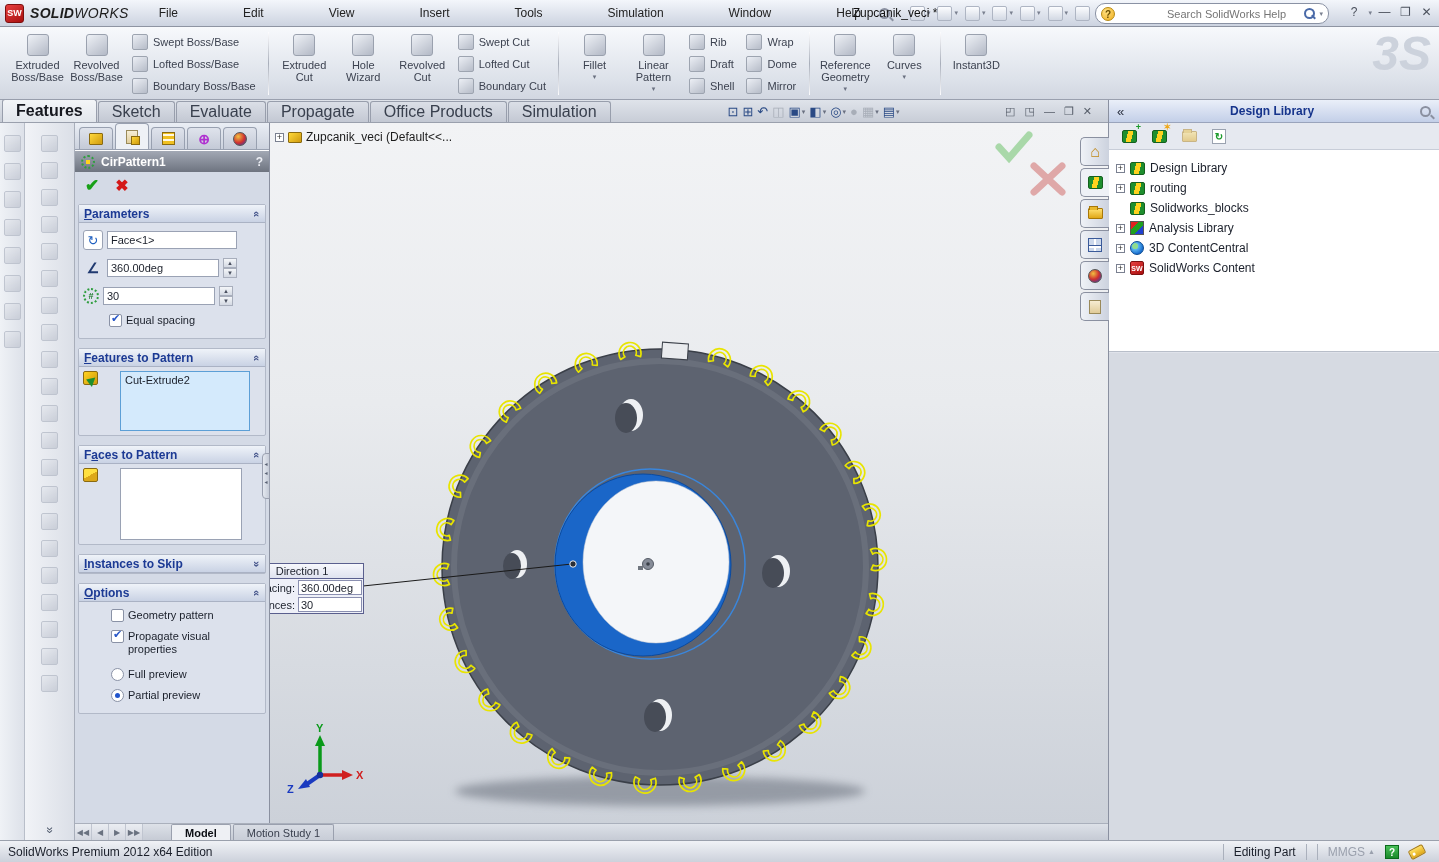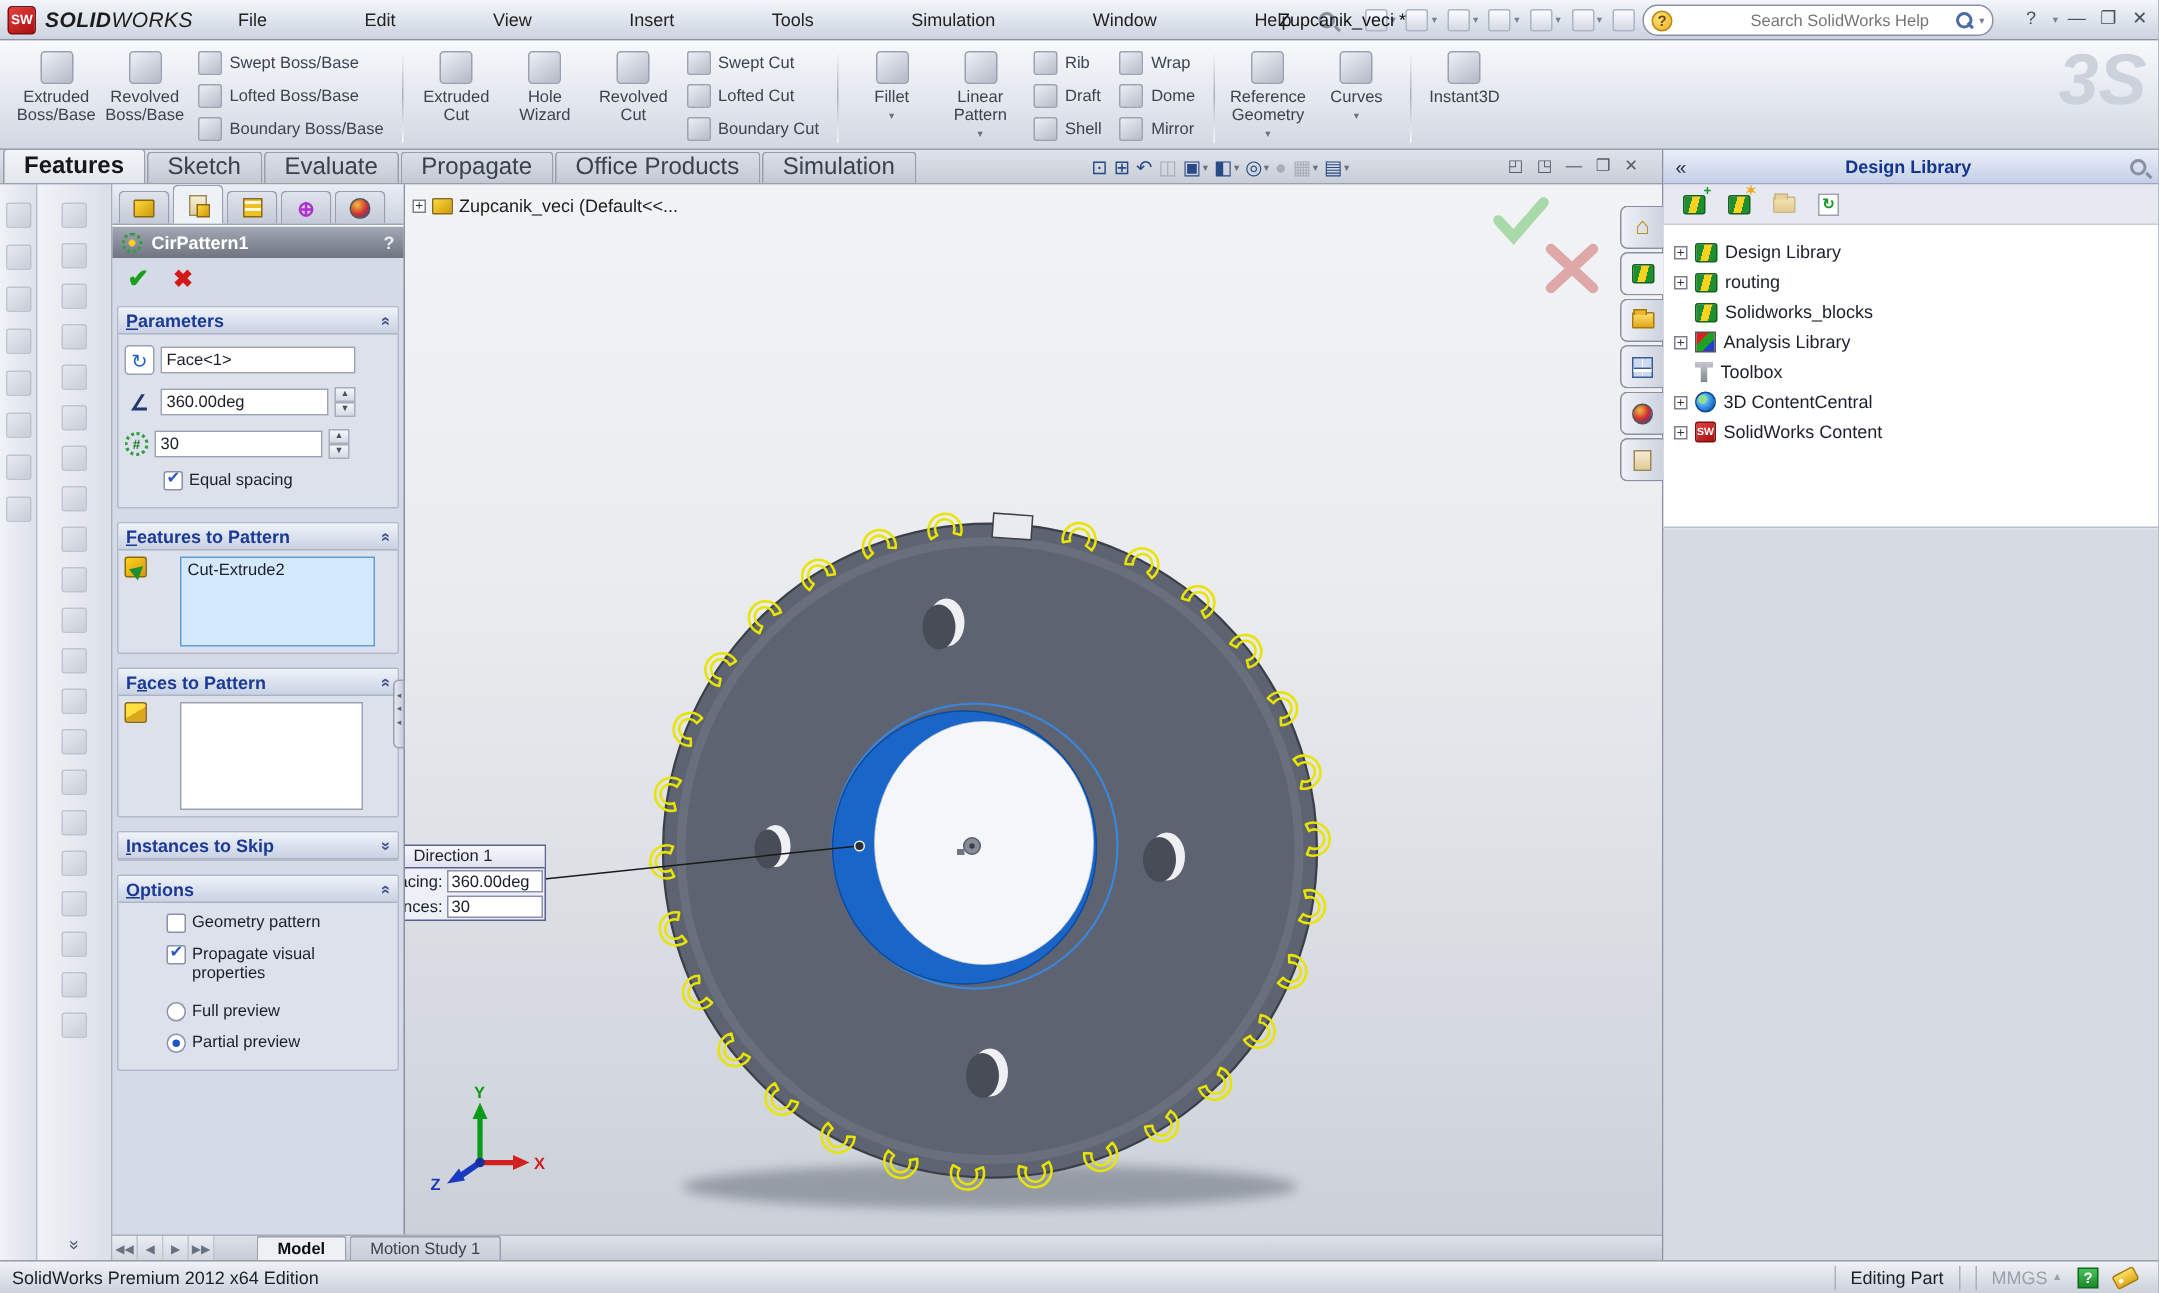--- a/index.html
+++ b/index.html
@@ -702,25 +702,20 @@
           <span class="tree-spacer"></span>
           <span class="i-books"></span>
           <span>Solidworks_blocks</span>
         </div>
         <div class="tree-row">
           <span class="plusbox"></span>
           <span class="i-analysis"></span>
           <span>Analysis Library</span>
         </div>
         <div class="tree-row">
-          <span class="tree-spacer"></span>
-          <span class="i-bolt"></span>
-          <span>Toolbox</span>
-        </div>
-        <div class="tree-row">
           <span class="plusbox"></span>
           <span class="i-globe"></span>
           <span>3D ContentCentral</span>
         </div>
         <div class="tree-row">
           <span class="plusbox"></span>
           <span class="i-swbox">SW</span>
           <span>SolidWorks Content</span>
         </div>
       </div>

